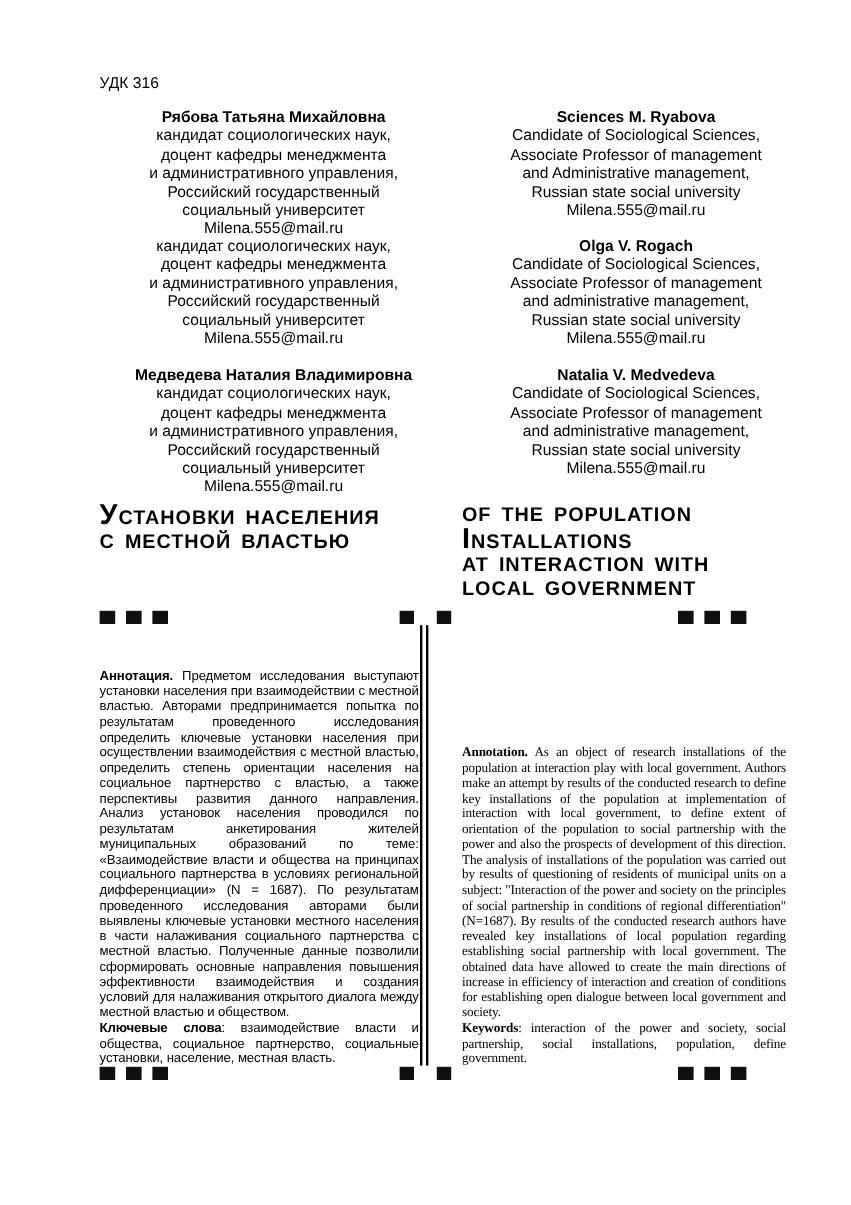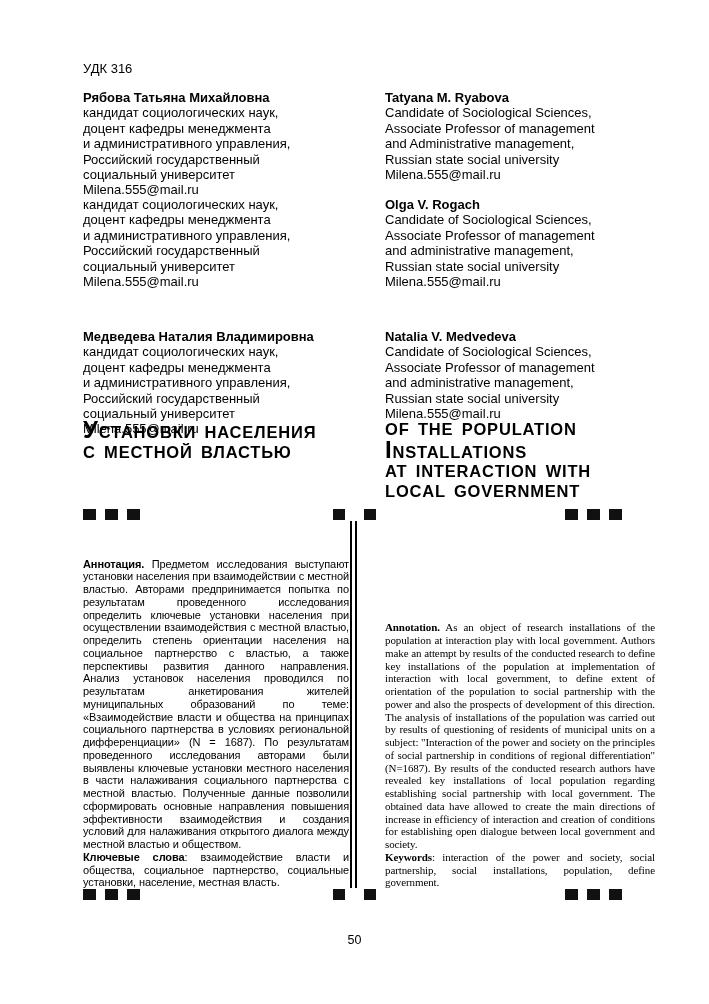--- a/index.html
+++ b/index.html
@@ -3,25 +3,25 @@
 <meta charset="utf-8">
 <style>
   html,body{margin:0;padding:0;background:#ffffff;}
   .page{
     position:relative;width:709px;height:1004px;background:#ffffff;
     font-family:"Liberation Sans",sans-serif;color:#000;overflow:hidden;
   }
   .abs{position:absolute;}
   .udk{left:83px;top:61px;font-size:13px;}
   
-  .author-block{width:290px;font-size:13px;line-height:15.4px;}
+  .author-block{width:290px;font-size:13px;line-height:15.4px;text-align:center;}
   .author-block .name{font-weight:bold;}
   .col-ru{left:83px;}
   .col-en{left:385px;}
-  .row1{top:90px;} .row2{top:197px;} .row3{top:305px;margin-top:24px;}
+  .row1{top:90px;} .row2{top:197px;} .row3{top:305px;}
   
   .article-title{font-weight:bold;font-size:16.5px;line-height:19.6px;letter-spacing:0.8px;word-spacing:3px;}
   .title-pos{top:420px;width:290px;}
   .article-title .initial{font-size:24px;line-height:19.6px;}
   
   .sq{width:13px;height:11px;background:#111;display:inline-block;vertical-align:top;}
   .sq-row{height:11px;}
   .sq-group{display:flex;gap:9px;}
   .orn-top{top:509px;}
   .orn-bottom{top:889px;}
@@ -49,21 +49,21 @@
   <div class="abs author-block col-ru row1">
     <div class="name">Рябова Татьяна Михайловна</div>
     <div>кандидат социологических наук,</div>
     <div>доцент кафедры менеджмента</div>
     <div>и административного управления,</div>
     <div>Российский государственный</div>
     <div>социальный университет</div>
     <div>Milena.555@mail.ru</div>
   </div>
   <div class="abs author-block col-en row1">
-    <div class="name">Tatyana M. Ryabova</div>
+    <div class="name">Sciences M. Ryabova</div>
     <div>Candidate of Sociological Sciences,</div>
     <div>Associate Professor of management</div>
     <div>and Administrative management,</div>
     <div>Russian state social university</div>
     <div>Milena.555@mail.ru</div>
   </div>
 
   <div class="abs author-block col-ru row2">
     <div>кандидат социологических наук,</div>
     <div>доцент кафедры менеджмента</div>
@@ -141,15 +141,14 @@
       <span class="sq"></span>
   </div>
   <div class="abs sq-row orn-bottom orn-cl"><span class="sq"></span></div>
   <div class="abs sq-row orn-bottom orn-cr"><span class="sq"></span></div>
   <div class="abs sq-row sq-group orn-bottom orn-right">
     <span class="sq"></span>
       <span class="sq"></span>
       <span class="sq"></span>
   </div>
 
-  <div class="abs pagenum">50</div>
 
 </div>
 
 </body></html>

